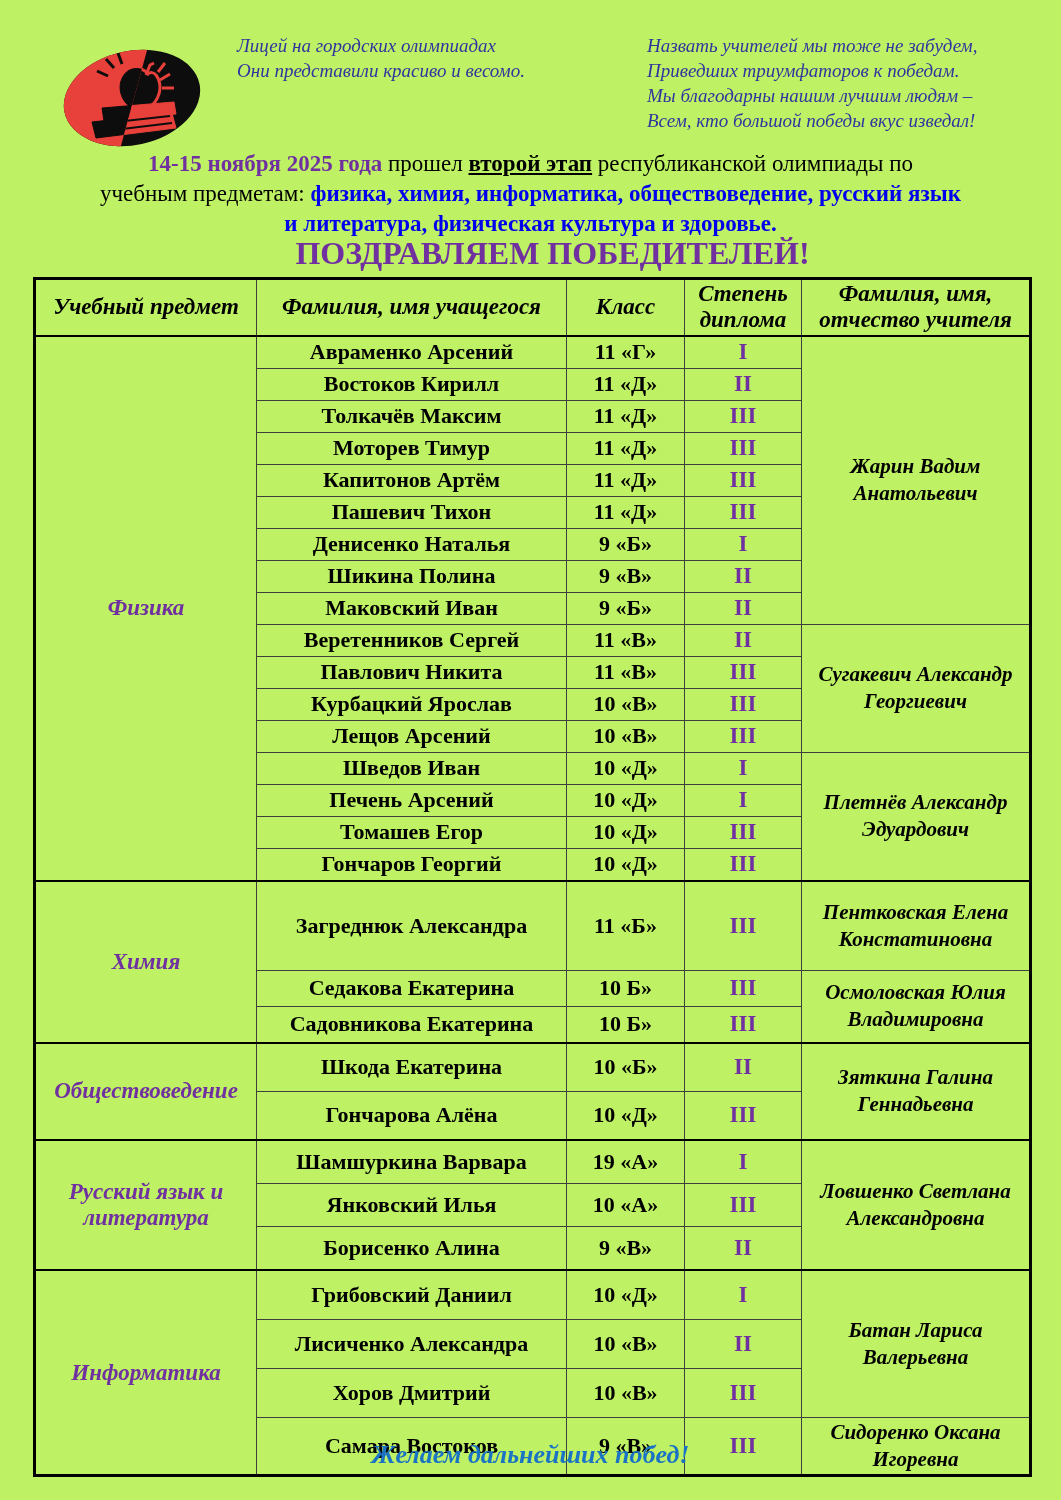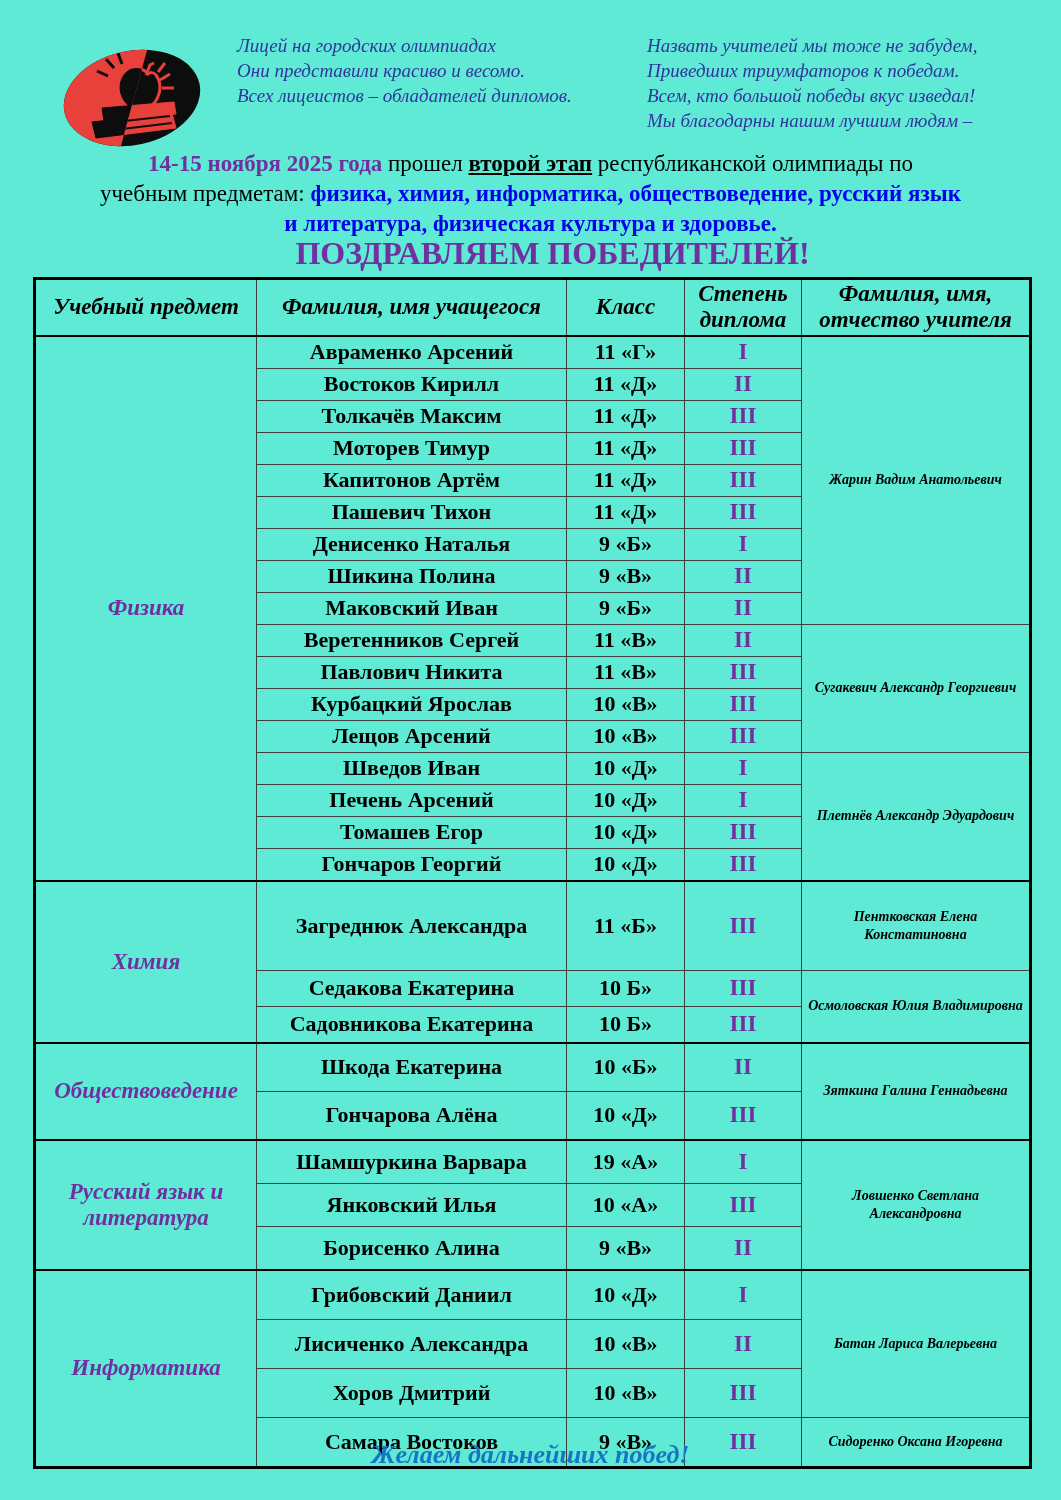--- a/index.html
+++ b/index.html
@@ -1,20 +1,20 @@
 <!DOCTYPE html>
 <html lang="ru" style="--purple: #7030A0; --blue: #0000EE; --poem: #32349E; --footer: #1A73C4; --logored: #E8403A;"><head>
 <meta charset="utf-8">
 <style>
   :root{
     --purple:#7030A0; --blue:#0000EE; --poem:#32349E; --footer:#1A73C4; --logored:#E8403A;
   }
   html,body{margin:0;padding:0;background:#fff;}
   .page{
-    position:relative;width:1061px;height:1500px;background:#5eead4;
+    position:relative;width:1061px;height:1500px;background:#bef264;
     font-family:"Liberation Serif","DejaVu Serif",serif;color:#000;overflow:hidden;
   }
   
   .logo{position:absolute;left:56px;top:42px;width:152px;height:112px;}
   .poem{position:absolute;top:33px;font-style:italic;color:var(--poem);
         font-size:19px;line-height:25px;white-space:nowrap;}
   .poem-left{left:237px;}
   .poem-right{left:647px;}
   
   .intro{position:absolute;top:149px;left:30px;width:1001px;text-align:center;
@@ -31,21 +31,21 @@
             border-collapse:collapse;table-layout:fixed;border:3px solid #000;}
   .tbl th,.tbl td{border:1px solid #3f3f3f;text-align:center;vertical-align:middle;
                   padding:1px 4px;overflow:hidden;}
   .tbl thead th{height:52px;font-size:23px;font-style:italic;font-weight:bold;
                 line-height:1.15;border-bottom:2px solid #000;}
   .tbl tbody tr:first-child td{border-top:2px solid #000;}
   td.subject{font-weight:bold;font-style:italic;color:var(--purple);font-size:23px;}
   td.student{font-weight:bold;font-size:22px;}
   td.klass{font-weight:bold;font-size:22px;white-space:nowrap;}
   td.degree{font-weight:bold;font-size:23px;color:var(--purple);}
-  td.teacher{font-weight:bold;font-style:italic;font-size:14px;line-height:1.3;}
+  td.teacher{font-weight:bold;font-style:italic;font-size:21px;line-height:1.3;}
   tbody.sec0 td{height:29px;}
   tbody.sec1 td{height:33px;}
   tbody.sec1 tr.tall td{height:86px;}
   tbody.sec2 td{height:45px;}
   tbody.sec3 td{height:40px;}
   tbody.sec4 td{height:46px;}
   
   .footer{position:absolute;top:1440px;left:0;width:100%;text-align:center;
           color:var(--footer);font-weight:bold;font-style:italic;font-size:26px;}
 </style>
@@ -95,27 +95,26 @@
               <path d="M102,30 l7,-9"></path>
           </g>
         </g>
       </g>
     </g>
   </svg>
 
   <div class="poem poem-left">
     <div>Лицей на городских олимпиадах</div>
     <div>Они представили красиво и весомо.</div>
-    <div>Всех лицеистов – обладателей дипломов.</div>
   </div>
   <div class="poem poem-right">
     <div>Назвать учителей мы тоже не забудем,</div>
     <div>Приведших триумфаторов к победам.</div>
+    <div>Мы благодарны нашим лучшим людям –</div>
     <div>Всем, кто большой победы вкус изведал!</div>
-    <div>Мы благодарны нашим лучшим людям –</div>
   </div>
 
   <div class="intro" id="intro">
       <div class="intro-line"><span class="seg-date">14-15 ноября 2025 года</span><span class="seg-plain"> прошел </span><span class="seg-stage">второй этап</span><span class="seg-plain"> республиканской олимпиады по</span></div>
       <div class="intro-line"><span class="seg-plain">учебным предметам: </span><span class="seg-subjects">физика, химия, информатика, обществоведение, русский язык</span></div>
       <div class="intro-line"><span class="seg-subjects">и  литература, физическая культура и здоровье.</span></div>
     </div>
 
   <div class="title">ПОЗДРАВЛЯЕМ ПОБЕДИТЕЛЕЙ!</div>
 

